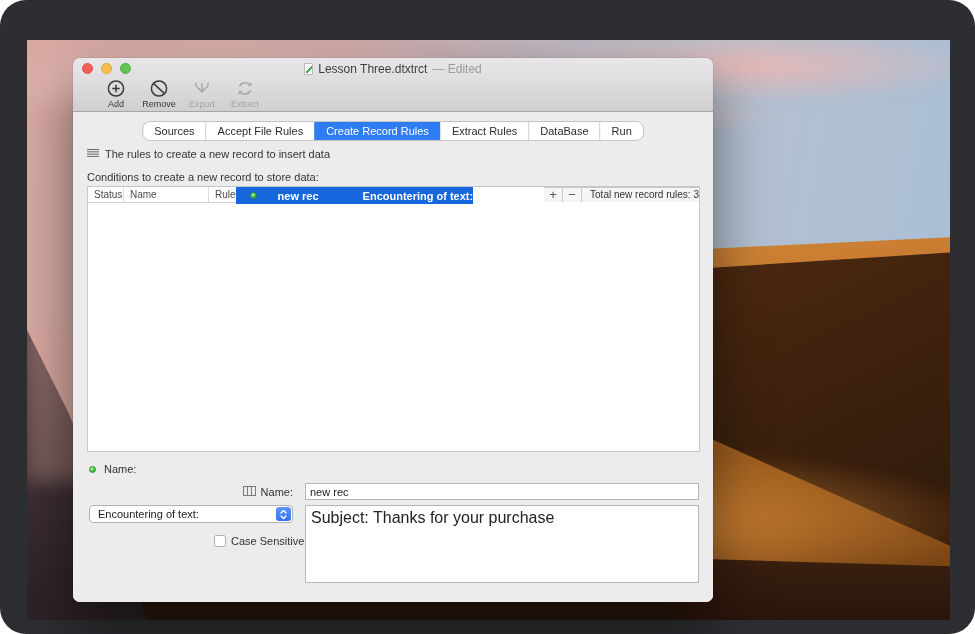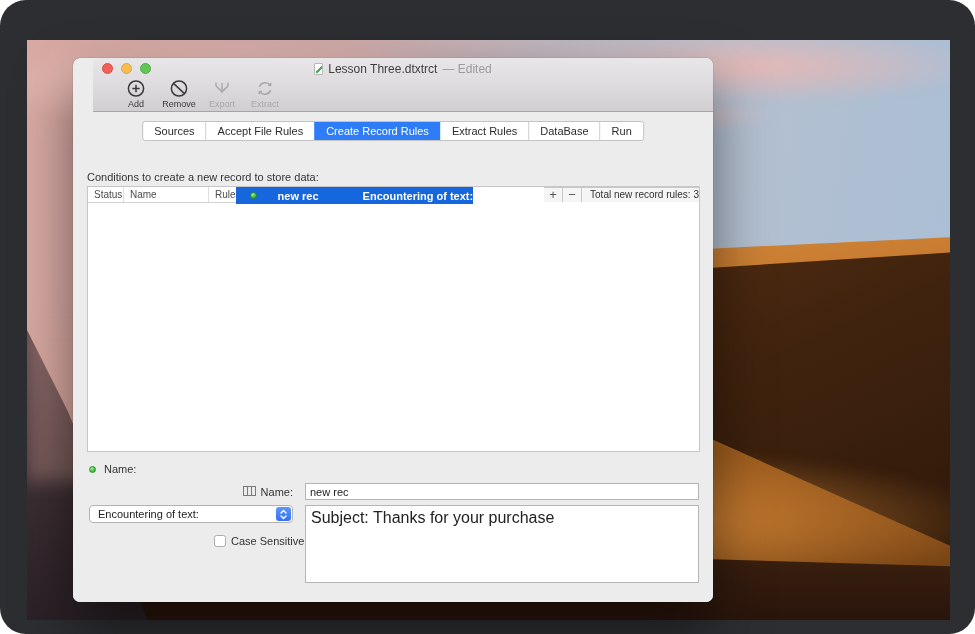--- a/index.html
+++ b/index.html
@@ -27,21 +27,21 @@
     clip-path:polygon(0 35%, 22% 0%, 52% 28%, 100% 42%, 100% 100%, 0 100%); }
   .mountain { left:0; bottom:0; width:13%; height:50%;
     background:linear-gradient(180deg,#5c454b 0%,#3c2e33 55%,#2b2126 100%);
     clip-path:polygon(0 0, 34% 28%, 68% 62%, 100% 100%, 0 100%); }
   .haze-left { left:0; bottom:24%; width:9%; height:26%; background:rgba(219,165,152,.35); filter:blur(9px); }
 
   
   .window { position:absolute; left:73px; top:58px; width:640px; height:544px; border-radius:7px;
     box-shadow:0 26px 55px rgba(0,0,0,.5), 0 0 1px rgba(0,0,0,.5); background:#ececec; }
   .header { position:absolute; left:0; top:0; right:0; height:54px; border-radius:7px 7px 0 0;
-    background:linear-gradient(#e8e6e8 0%,#dfdddf 45%,#d0ced0 100%); border-bottom:1px solid #a6a4a6;margin-left:20px; }
+    background:linear-gradient(#e8e6e8 0%,#dfdddf 45%,#d0ced0 100%); border-bottom:1px solid #a6a4a6; }
   .titlebar { position:relative; height:21px; }
   .lights { position:absolute; left:9px; top:5px; display:flex; gap:8px; }
   .light { width:11px; height:11px; border-radius:50%; }
   .light.red { background:#f0605a; border:.5px solid #dd4f46; }
   .light.yellow { background:#f6be4f; border:.5px solid #e0a73a; }
   .light.green { background:#62c554; border:.5px solid #4fae42; }
   .titletext { position:absolute; left:0; right:0; top:4px; text-align:center; font-size:12px; color:#3e3e3e;
     display:flex; justify-content:center; align-items:center; gap:5px; }
   .titletext .suffix { color:#9b9b9b; }
   .doc-icon { display:inline-block; width:9px; height:12px; background:#fdfdfd; border:1px solid #b8b8b8; border-radius:1px; position:relative; }
@@ -51,21 +51,21 @@
   .tool { display:flex; flex-direction:column; align-items:center; width:34px; color:#3a3a3a; }
   .tool svg { display:block; }
   .tool .tlabel { font-size:9px; line-height:9px; margin-top:1px; color:#3a3a3a; }
   .tool.disabled { color:#a8a8a8; }
   .tool.disabled .tlabel { color:#a8a8a8; }
 
   .content { position:absolute; left:0; top:54px; right:0; bottom:0; background:#ececec; border-radius:0 0 7px 7px; }
 
   
   .tabbar { position:absolute; top:9px; left:50%; transform:translateX(-50%); display:flex; height:20px;
-    background:#ffffff; border:1px solid #c3c3c3; border-radius:3px; overflow:hidden; }
+    background:#ffffff; border:1px solid #c3c3c3; border-radius:8px; overflow:hidden; }
   .seg { font-size:11px; line-height:18px; padding:0 11px; color:#2b2b2b; border-left:1px solid #cdcdcd; white-space:nowrap; }
   .seg:first-child { border-left:none; }
   .seg.selected { background:#2e7cf6; color:#ffffff; border-left-color:transparent; }
   .seg.selected + .seg { border-left-color:transparent; }
 
   
   .descline { position:absolute; left:14px; top:36px; display:flex; align-items:center; gap:6px; font-size:11px; color:#343434; }
   .condline { position:absolute; left:14px; top:59px; font-size:11px; color:#343434; }
 
   
@@ -183,20 +183,31 @@
 
         <div class="tabbar">
           <span class="seg">Sources</span>
           <span class="seg">Accept File Rules</span>
           <span class="seg selected">Create Record Rules</span>
           <span class="seg">Extract Rules</span>
           <span class="seg">DataBase</span>
           <span class="seg">Run</span>
         </div>
 
+        <div class="descline">
+          <span>
+            <svg width="12" height="10" viewBox="0 0 12 10" stroke="#6a6a6a" stroke-width="1">
+                <line x1="0" y1="1.5" x2="12" y2="1.5"></line>
+                <line x1="0" y1="3.8" x2="12" y2="3.8"></line>
+                <line x1="0" y1="6.1" x2="12" y2="6.1"></line>
+                <line x1="0" y1="8.4" x2="12" y2="8.4"></line>
+              </svg>
+          </span>
+          <span>The rules to create a new record to insert data</span>
+        </div>
 
         <div class="condline">Conditions to create a new record to store data:</div>
 
         <div class="tablebox">
           <div class="thead">
             <span class="th status">Status</span>
             <span class="th name">Name</span>
             <span class="th rule">Rule</span>
           </div>
           <div class="trow">

